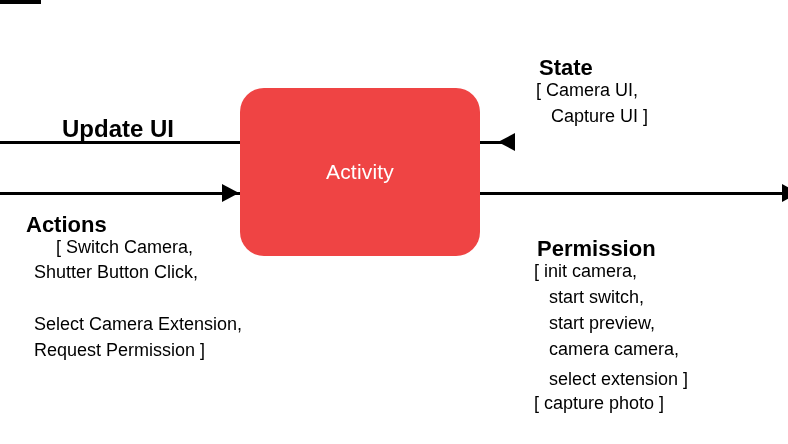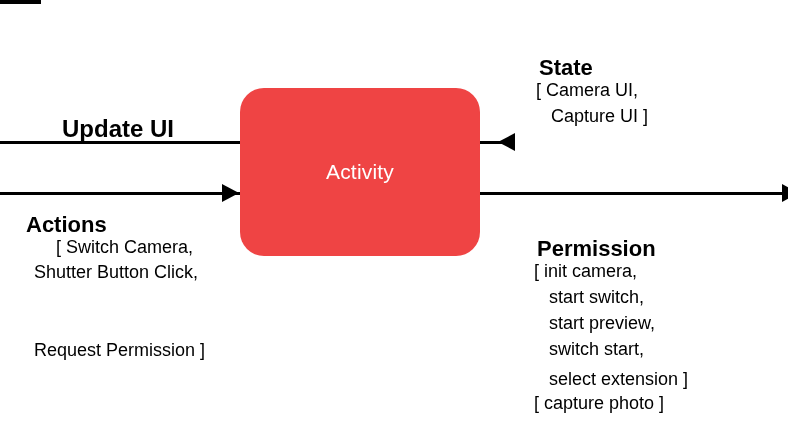--- a/index.html
+++ b/index.html
@@ -109,27 +109,28 @@
 
   <div class="activity-box">
     <span class="activity-label">Activity</span>
   </div>
 
   <div class="txt label-update" style="left:62px; top:113px;">Update UI</div>
 
   <div class="txt hdr" style="left:26px; top:210px;">Actions</div>
   <div class="txt body-line" style="left:24px; top:235px;margin-left:32px;">[ Switch Camera,</div>
   <div class="txt body-line" style="left:24px; top:260px;">  Shutter Button Click,</div>
+  <div class="txt body-line" style="left:24px; top:312px;">  Select Camera Extension,</div>
   <div class="txt body-line" style="left:24px; top:338px;">  Request Permission ]</div>
 
   <div class="txt hdr" style="left:539px; top:53px;">State</div>
   <div class="txt body-line" style="left:536px; top:78px;">[ Camera UI,</div>
   <div class="txt body-line" style="left:536px; top:104px;">   Capture UI ]</div>
 
   <div class="txt hdr" style="left:537px; top:234px;">Permission</div>
   <div class="txt body-line" style="left:534px; top:259px;">[ init camera,</div>
   <div class="txt body-line" style="left:534px; top:285px;">   start switch,</div>
   <div class="txt body-line" style="left:534px; top:311px;">   start preview,</div>
-  <div class="txt body-line" style="left:534px; top:337px;">   switch start,</div>
+  <div class="txt body-line" style="left:534px; top:337px;">   camera camera,</div>
   <div class="txt body-line" style="left:534px; top:367px;">   select extension ]</div>
   <div class="txt body-line" style="left:534px; top:391px;">[ capture photo ]</div>
 
 </div>
 
 </body></html>

